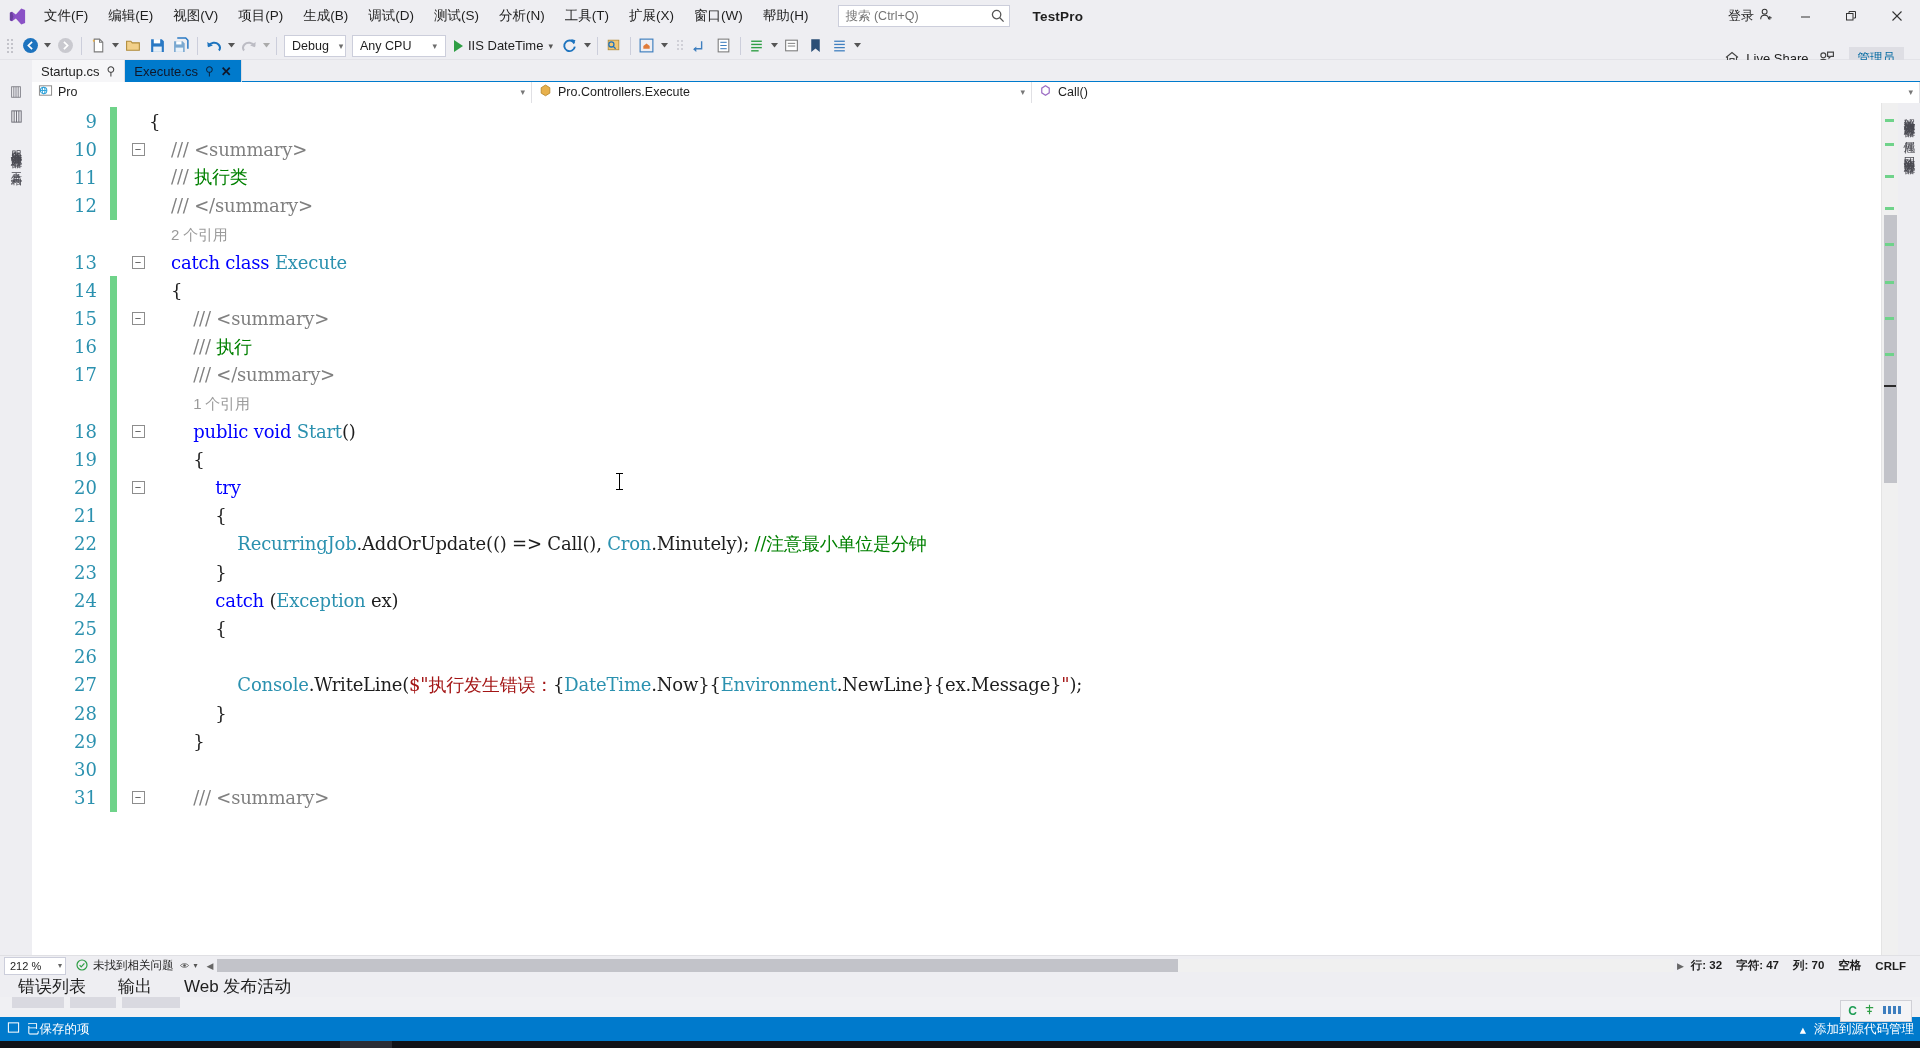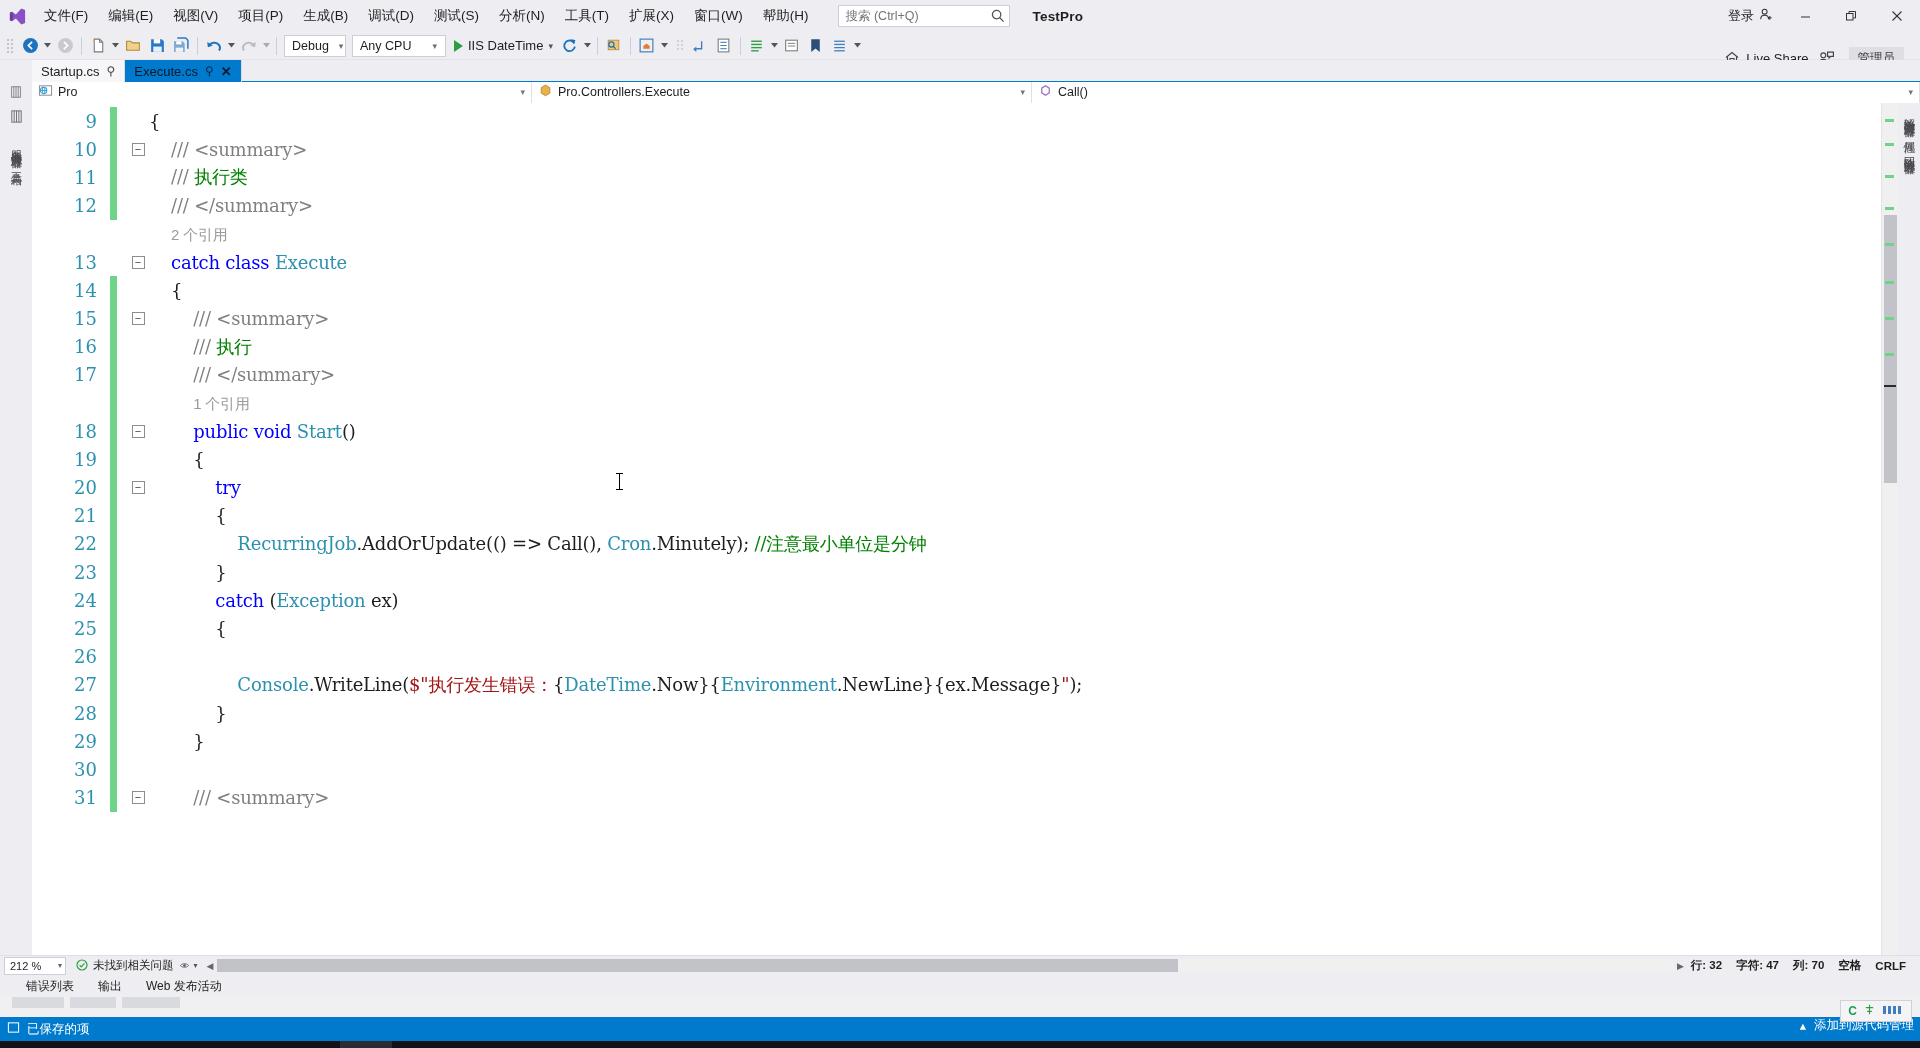--- a/index.html
+++ b/index.html
@@ -70,21 +70,21 @@
   .run-btn {
     display:flex; align-items:center; gap:5px; height:24px; padding:0 5px;
     font-size:13px;
   }
   .tri { width:0;height:0;border-left:9px solid #2e9e44;border-top:6px solid transparent;border-bottom:6px solid transparent; }
   .toolbar-right {
     position:absolute; right:16px; top:0; height:28px; display:flex; align-items:center;margin-top:12px;
   }
   .liveshare { display:flex; align-items:center; gap:6px; font-size:13px; padding:0 6px; }
   .admin-box {
-    background:#dedee4; font-size:12.5px; padding:3px 9px; margin-left:10px; color:#404040;
+    background:#dedee4; font-size:12.5px; padding:3px 9px; margin-left:10px; color:#0369a1;
   }
 
   
   .tabrow { height:22px; background:#eeeef2; display:flex; align-items:flex-end; position:relative; }
   .tab {
     height:22px; display:flex; align-items:center; gap:7px; padding:0 9px;
     font-size:13px; background:#f6f6f8; border-right:1px solid #dcdce2;
     color:#1e1e1e;
   }
   .tab.active { background:#007acc; color:#0f172a; }
@@ -186,30 +186,30 @@
   .issue { display:flex; align-items:center; gap:5px; padding-left:6px; }
   .hscroll-area { flex:1; display:flex; align-items:center; height:20px; padding:0 4px; }
   .hs-track { flex:1; height:13px; background:#f0f0f0; position:relative; }
   .hs-thumb { position:absolute; left:0; top:0; height:13px; width:66%; background:#c2c3c9; }
   .arrw { width:13px; text-align:center; font-size:9px; color:#666; }
   .es-right { display:flex; align-items:center; gap:14px; padding-right:14px;font-weight:bold; }
 
   
   .panel-tabs {
     height:22px; background:#eeeef2; display:flex; align-items:center;
-    gap:12px; padding-left:20px; font-size:12px;
+    gap:20px; padding-left:12px; font-size:17px;
   }
   .ptab { padding:2px 6px; color:#1e1e1e; }
   .panel-blank { height:20px; background:#f0f0f3; position:relative; }
   .pb-seg { position:absolute; top:0; height:11px; background:#d9d9e0; }
 
   
   .statusbar {
     height:24px; background:#007acc; color:#ffffff; display:flex;
-    font-size:12.5px; position:relative;
+    align-items:center; font-size:12.5px; position:relative;
   }
   .sb-left { display:flex; align-items:center; gap:7px; padding-left:7px; }
   .sb-right { position:absolute; right:0; display:flex; align-items:center; gap:8px; padding-right:6px; }
   .sb-ime {
     position:absolute; right:8px; bottom:26px; background:#f4f4f6;
     border:1px solid #d0d0d6; height:22px; display:flex; align-items:center;
     gap:6px; padding:0 7px; font-size:12px; color:#333;
   }
 
   

